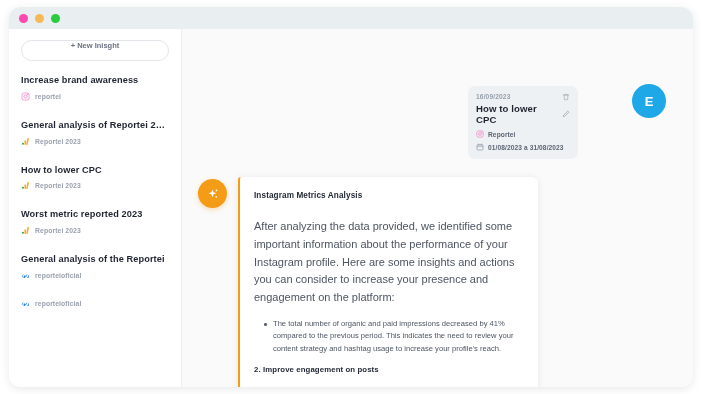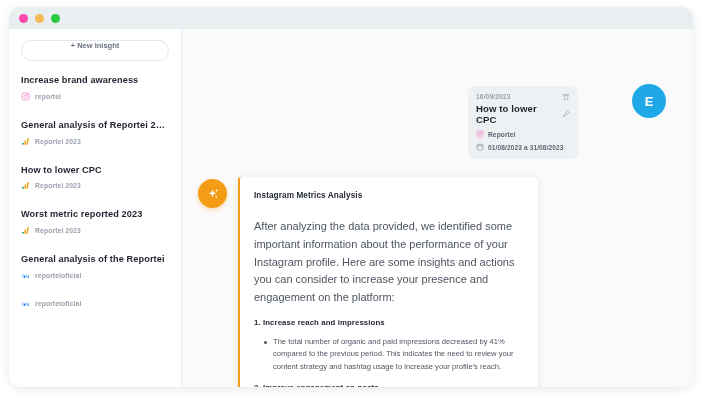--- a/index.html
+++ b/index.html
@@ -381,21 +381,20 @@
           <svg width="16" height="16" viewBox="0 0 24 24">
             <path d="M11.2 5.2l1.55 4.25L17 11l-4.25 1.55L11.2 16.8 9.65 12.55 5.4 11l4.25-1.55z" fill="#ffffff"></path>
             <path d="M17.4 4.2l.62 1.7 1.7.62-1.7.62-.62 1.7-.62-1.7-1.7-.62 1.7-.62z" fill="#ffffff"></path>
             <circle cx="16.9" cy="16.2" r="1.25" fill="#ffffff"></circle>
           </svg>
         </div>
 
         <div id="analysis-card">
           <div id="analysis-heading">Instagram Metrics Analysis</div>
           <p id="analysis-intro">After analyzing the data provided, we identified some important information about the performance of your Instagram profile. Here are some insights and actions you can consider to increase your presence and engagement on the platform:</p>
-          <div class="section-heading">1. Increase reach and impressions</div>
           <ul class="bullet-list">
             <li>The total number of organic and paid impressions decreased by 41% compared to the previous period. This indicates the need to review your content strategy and hashtag usage to increase your profile's reach.</li>
           </ul>
           <div class="section-heading">2. Improve engagement on posts</div>
         </div>
 
       </div>
 
     </div>
   </div>

